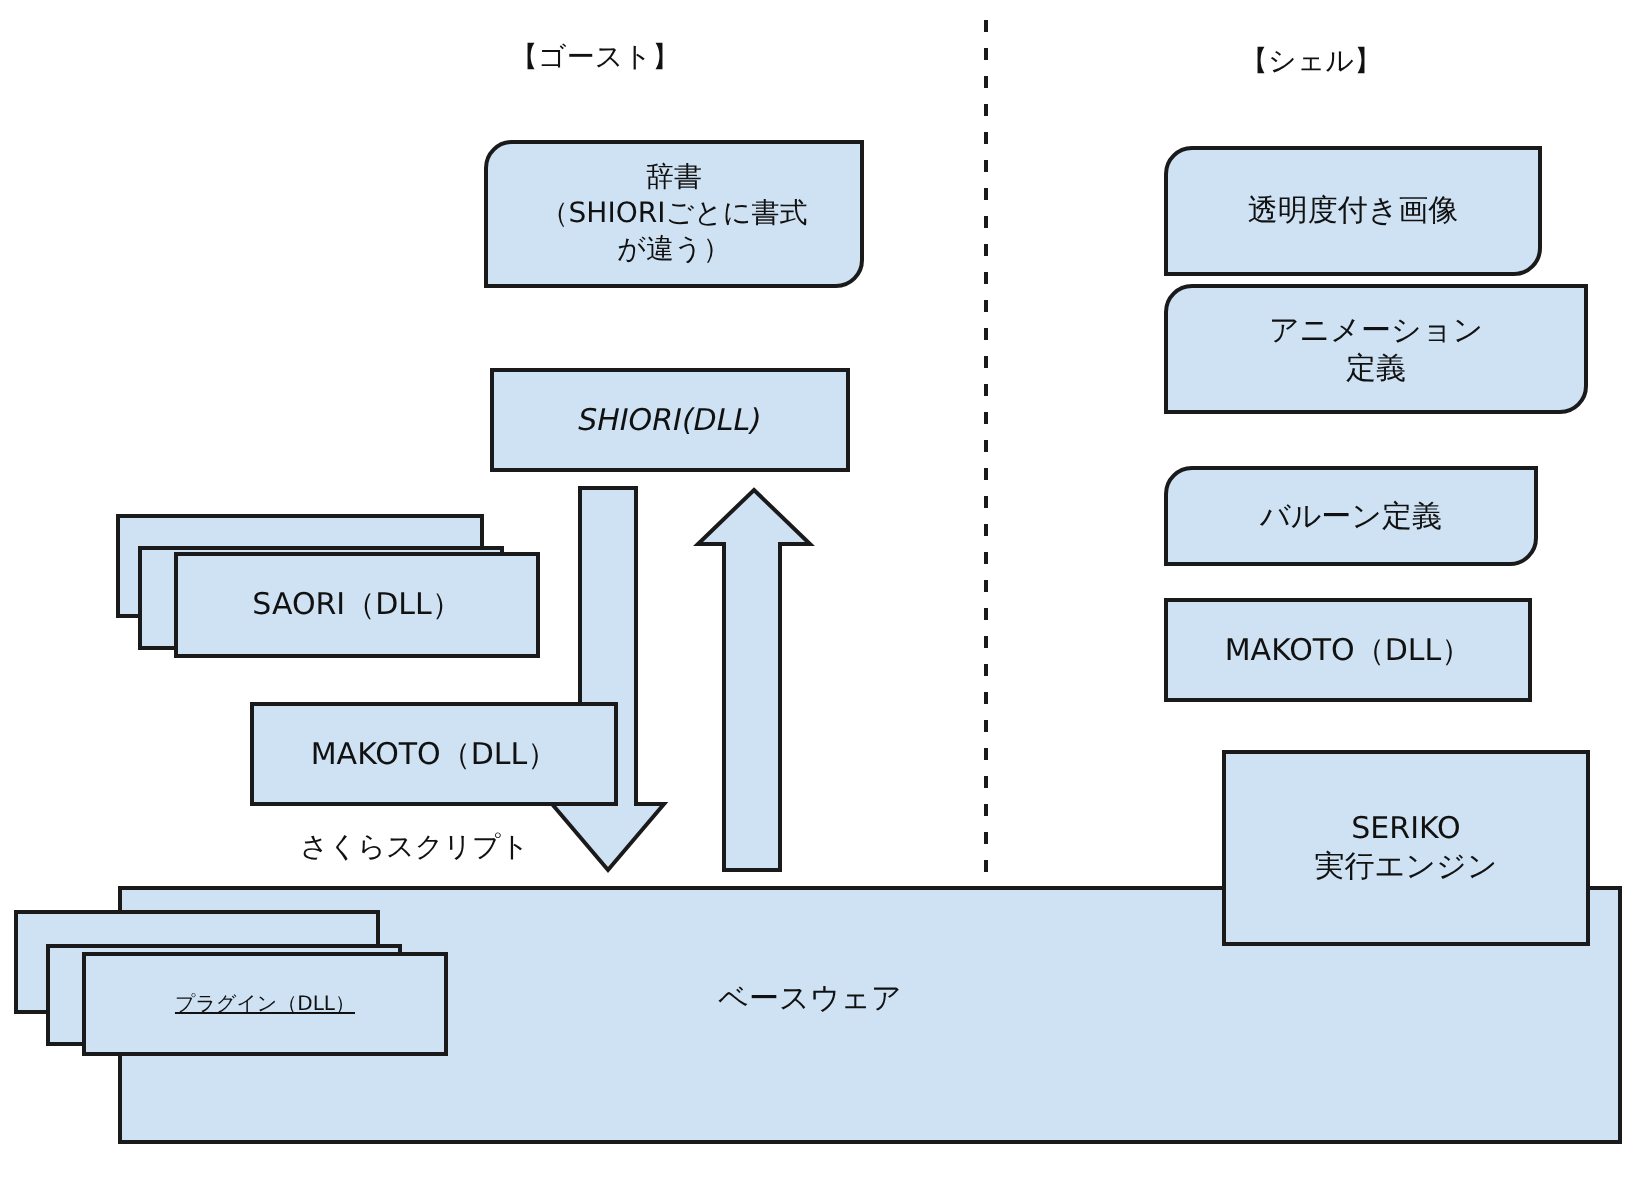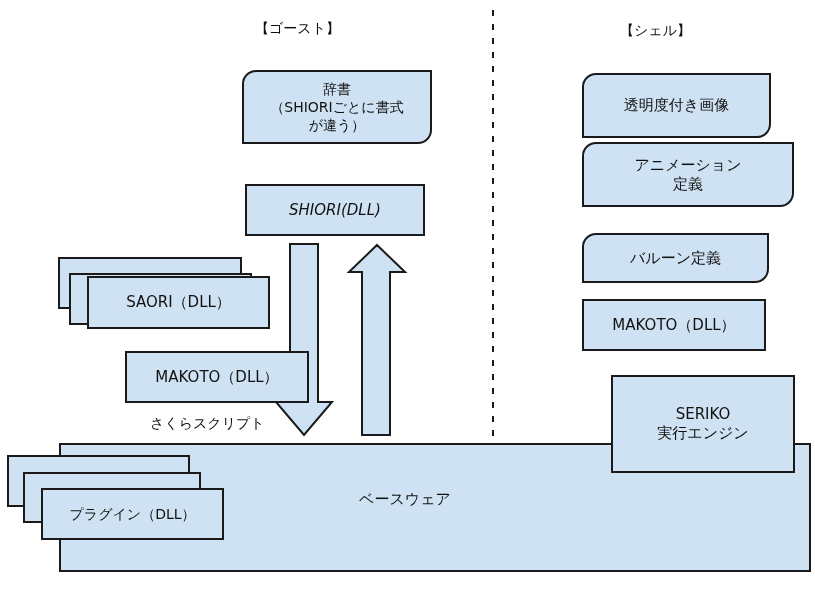--- a/index.html
+++ b/index.html
@@ -42,21 +42,21 @@
 <div class="box" style="left:58px; top:257px; width:184px; height:52px;"></div>
 <div class="box" style="left:69px; top:273px; width:183px; height:52px;"></div>
 <div class="box" style="left:87px; top:276px; width:183px; height:53px;">SAORI（DLL）</div>
 
 <div class="box" style="left:125px; top:351px; width:184px; height:52px;">MAKOTO（DLL）</div>
 
 <div class="label" style="left:150px; top:415px;">さくらスクリプト</div>
 
 <div class="box" style="left:7px; top:455px; width:183px; height:52px;"></div>
 <div class="box" style="left:23px; top:472px; width:178px; height:51px;"></div>
-<div class="box" style="left:41px; top:488px; width:183px; height:52px; font-size:14px;">プラグイン（DLL）</div>
+<div class="box" style="left:41px; top:476px; width:183px; height:52px; font-size:10px;text-decoration:underline;">プラグイン（DLL）</div>
 
 <div class="box rounded" style="left:582px; top:73px; width:189px; height:65px;">透明度付き画像</div>
 <div class="box rounded multiline" style="left:582px; top:142px; width:212px; height:65px;">アニメーション
 定義</div>
 <div class="box rounded" style="left:582px; top:233px; width:187px; height:50px;">バルーン定義</div>
 <div class="box" style="left:582px; top:299px; width:184px; height:52px;">MAKOTO（DLL）</div>
 <div class="box multiline" style="left:582px; top:375px; width:184px; height:98px;margin-left:29px;">SERIKO
 実行エンジン</div>
 
 </body></html>

